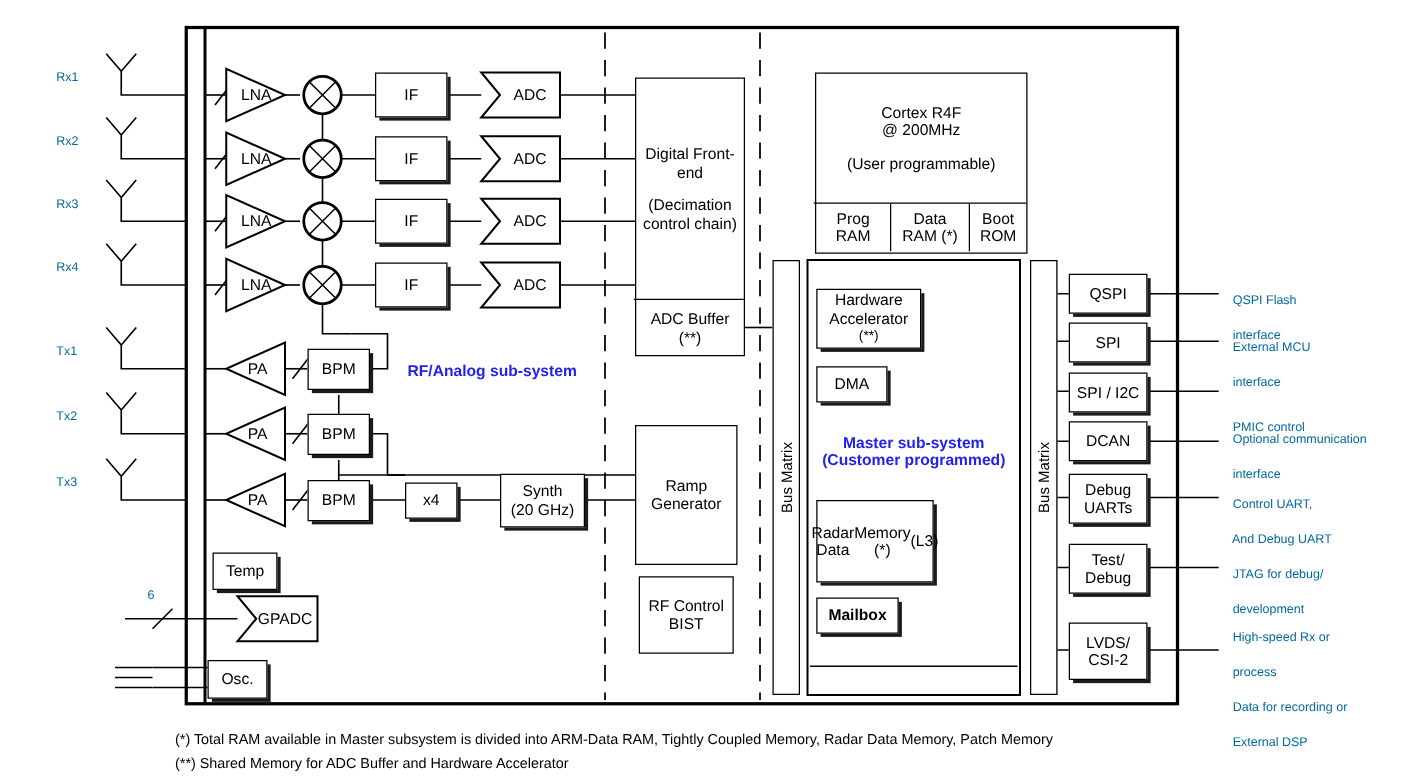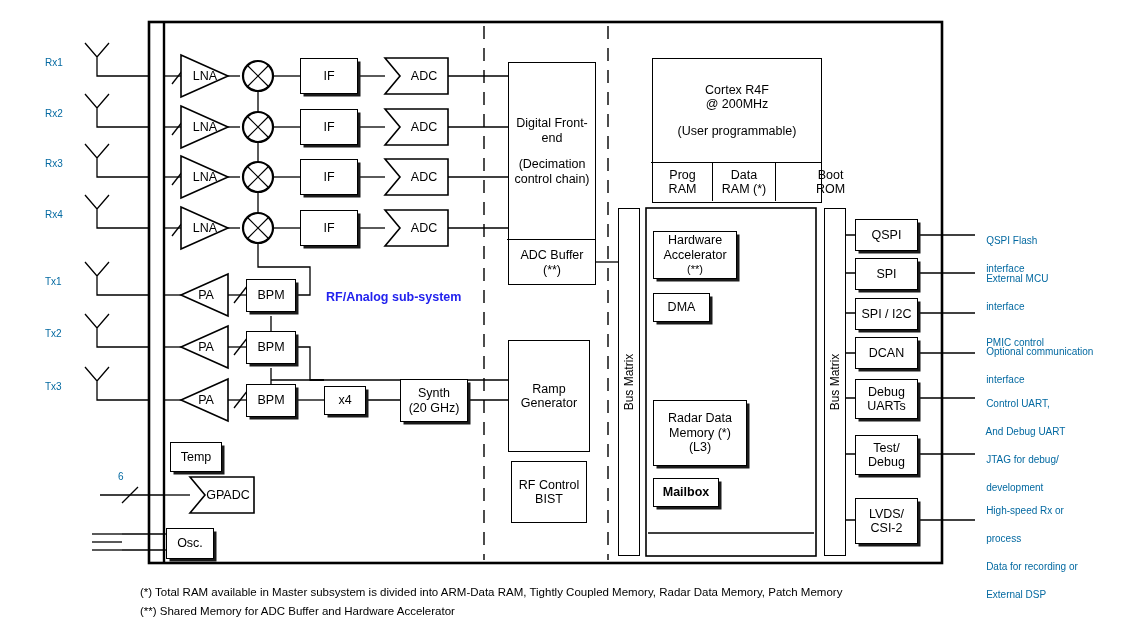--- a/index.html
+++ b/index.html
@@ -300,50 +300,54 @@
     <div style="position:absolute;left:-1.8px;top:103px;width:170px;height:0;border-top:1.6px solid #000;"></div>
 
     <div class="ctr" style="left:0;top:104px;width:60px;height:38px;flex-direction:column;border-right:1.6px solid #000;box-sizing:border-box;">
       <span>Prog</span>
       <span>RAM</span>
     </div>
     <div class="ctr" style="left:60px;top:104px;width:63px;height:38px;flex-direction:column;border-right:1.6px solid #000;box-sizing:border-box;">
       <span>Data</span>
       <span>RAM (*)</span>
     </div>
-    <div class="ctr" style="left:123px;top:104px;width:45px;height:38px;flex-direction:column;margin-left:32px;">
+    <div class="ctr" style="left:123px;top:104px;width:45px;height:38px;flex-direction:column;">
       <span>Boot</span>
       <span>ROM</span>
     </div>
   </div>
 
   <div class="box" style="left:618px;top:208px;width:22px;height:348px;border-width:1.6px;display:flex;align-items:center;justify-content:center;">
     <span style="transform:rotate(-90deg);white-space:nowrap;font-size:12px;">Bus Matrix</span>
   </div>
   <div class="box" style="left:824px;top:208px;width:22px;height:348px;border-width:1.6px;display:flex;align-items:center;justify-content:center;">
     <span style="transform:rotate(-90deg);white-space:nowrap;font-size:12px;">Bus Matrix</span>
   </div>
 
   <div class="box sh ctr" style="left:653px;top:231px;width:84px;height:48px;flex-direction:column;">
     <span>Hardware</span>
     <span>Accelerator</span>
     <span style="font-size:11px;">(**)</span>
   </div>
   <div class="box sh ctr" style="left:653px;top:293px;width:57px;height:29px;">
     <span>DMA</span>
   </div>
-  <div class="box sh ctr" style="left:653px;top:400px;width:94px;height:66px;flex-direction:column;">
+  <div class="box sh ctr" style="left:653px;top:400px;width:94px;height:66px;flex-direction:row;">
     <span>Radar Data</span>
     <span>Memory (*)</span>
     <span>(L3)</span>
   </div>
   <div class="box sh ctr" style="left:653px;top:478px;width:66px;height:29px;font-weight:bold;">
     <span>Mailbox</span>
   </div>
 
+  <div class="ctr blue" style="left:646px;top:345px;width:170px;height:32px;flex-direction:column;font-size:12.5px;">
+    <span>Master sub-system</span>
+    <span>(Customer programmed)</span>
+  </div>
 
   <div class="box sh ctr" style="left:855px;top:219px;width:63px;height:32px;">
     <span>QSPI</span>
   </div>
   <div class="box sh ctr" style="left:855px;top:258px;width:63px;height:32px;">
     <span>SPI</span>
   </div>
   <div class="box sh ctr" style="left:855px;top:298px;width:63px;height:32px;">
     <span>SPI / I2C</span>
   </div>

